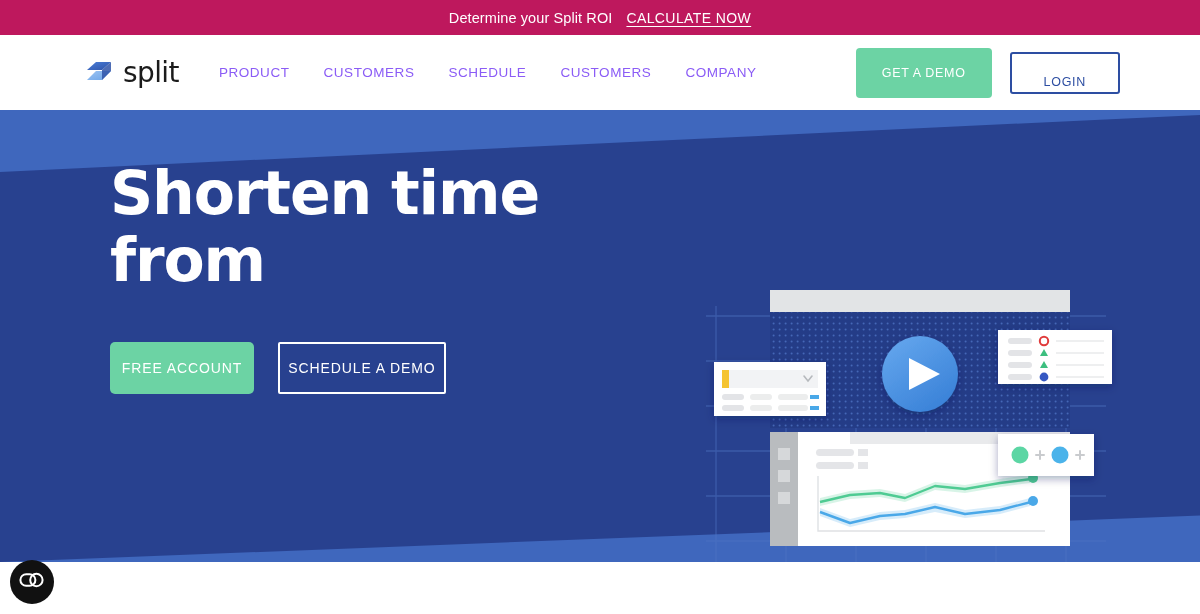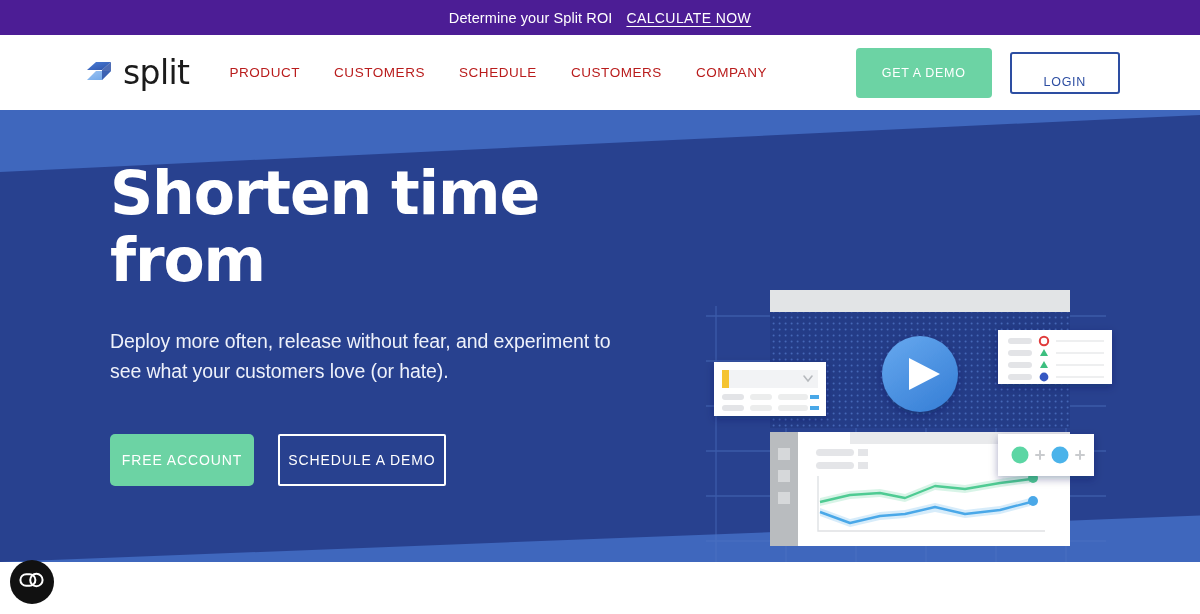--- a/index.html
+++ b/index.html
@@ -9,21 +9,21 @@
     height: 614px;
     overflow: hidden;
     font-family: "Liberation Sans", sans-serif;
     background: #ffffff;
     position: relative;
   }
 
   
   .announce {
     height: 35px;
-    background: #4c1d95;
+    background: #be185d;
     display: flex;
     align-items: center;
     justify-content: center;
     gap: 14px;
     color: #ffffff;
     font-size: 14.5px;
     letter-spacing: .1px;
     position: relative;
     z-index: 30;
   }
@@ -49,33 +49,33 @@
   }
   .brand {
     display: flex;
     align-items: center;
     gap: 9px;
     cursor: pointer;
     margin-right: 40px;
   }
   .brand-mark { width: 30px; height: 30px; display: block; }
   .brand-word {
-    font-size: 33px;
+    font-size: 28px;
     font-weight: 400;
     color: #1b1b1b;
     letter-spacing: -0.6px;
     line-height: 1;
     font-family: "DejaVu Sans", sans-serif;
   }
 
   .nav { display: flex; align-items: center; gap: 34px; }
   .nav-item {
     font-size: 13.5px;
     letter-spacing: .55px;
-    color: #b91c1c;
+    color: #8b5cf6;
     cursor: pointer;
     white-space: nowrap;
     font-weight: 400;
   }
 
   .header-actions {
     margin-left: auto;
     display: flex;
     align-items: center;
     gap: 18px;
@@ -364,21 +364,20 @@
       <path d="M336 169 H344 M340 165 V173" stroke="#c9cbce" stroke-width="2" stroke-linecap="round"></path>
       <circle cx="360" cy="169" r="8.5" fill="#4cb3ea"></circle>
       <path d="M376 169 H384 M380 165 V173" stroke="#c9cbce" stroke-width="2" stroke-linecap="round"></path>
     </g>
   </svg>
 
   <div class="hero-inner">
     <h1 class="hero-title">
       <span>Shorten time from</span><br>
     </h1>
-    <p class="hero-sub">Deploy more often, release without fear, and experiment to see what your customers love (or hate).</p>
     <div class="hero-cta">
       <button class="btn-free">FREE ACCOUNT</button>
       <button class="btn-schedule">SCHEDULE A DEMO</button>
     </div>
   </div>
 </div>
 
 <div class="cookie-widget">
   <span>
     <svg width="26" height="16" viewBox="0 0 26 16" aria-hidden="true">

